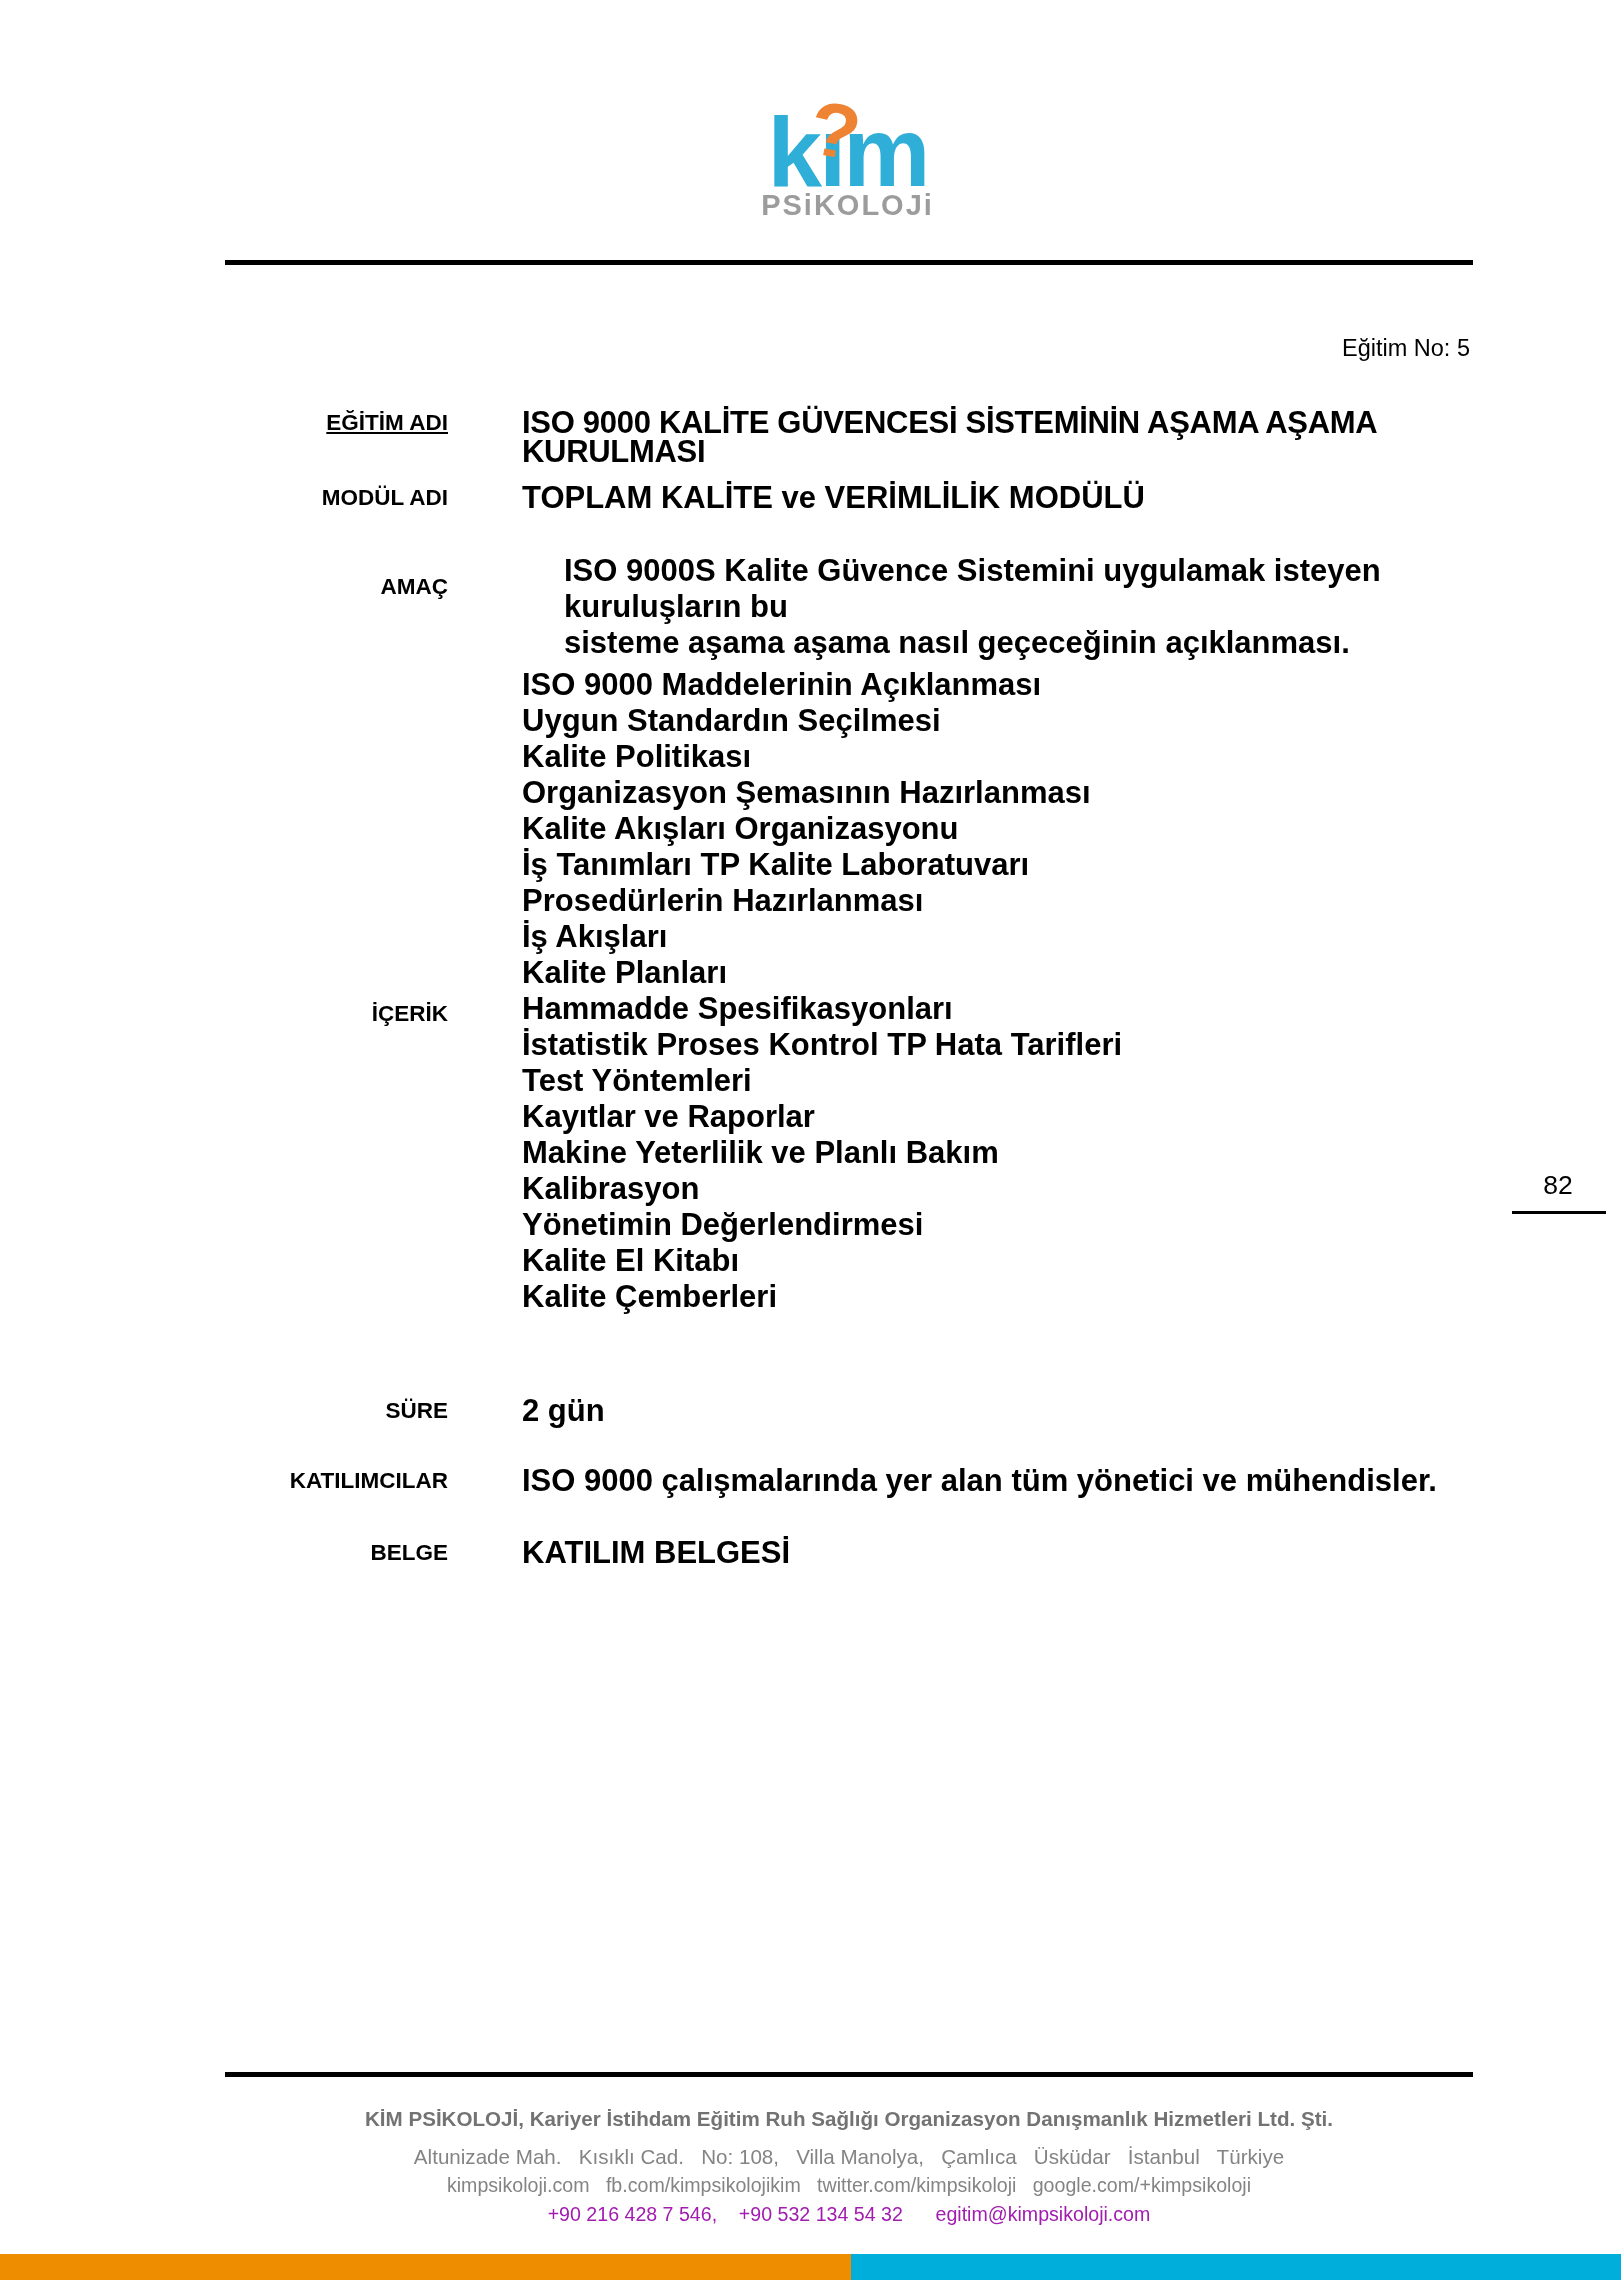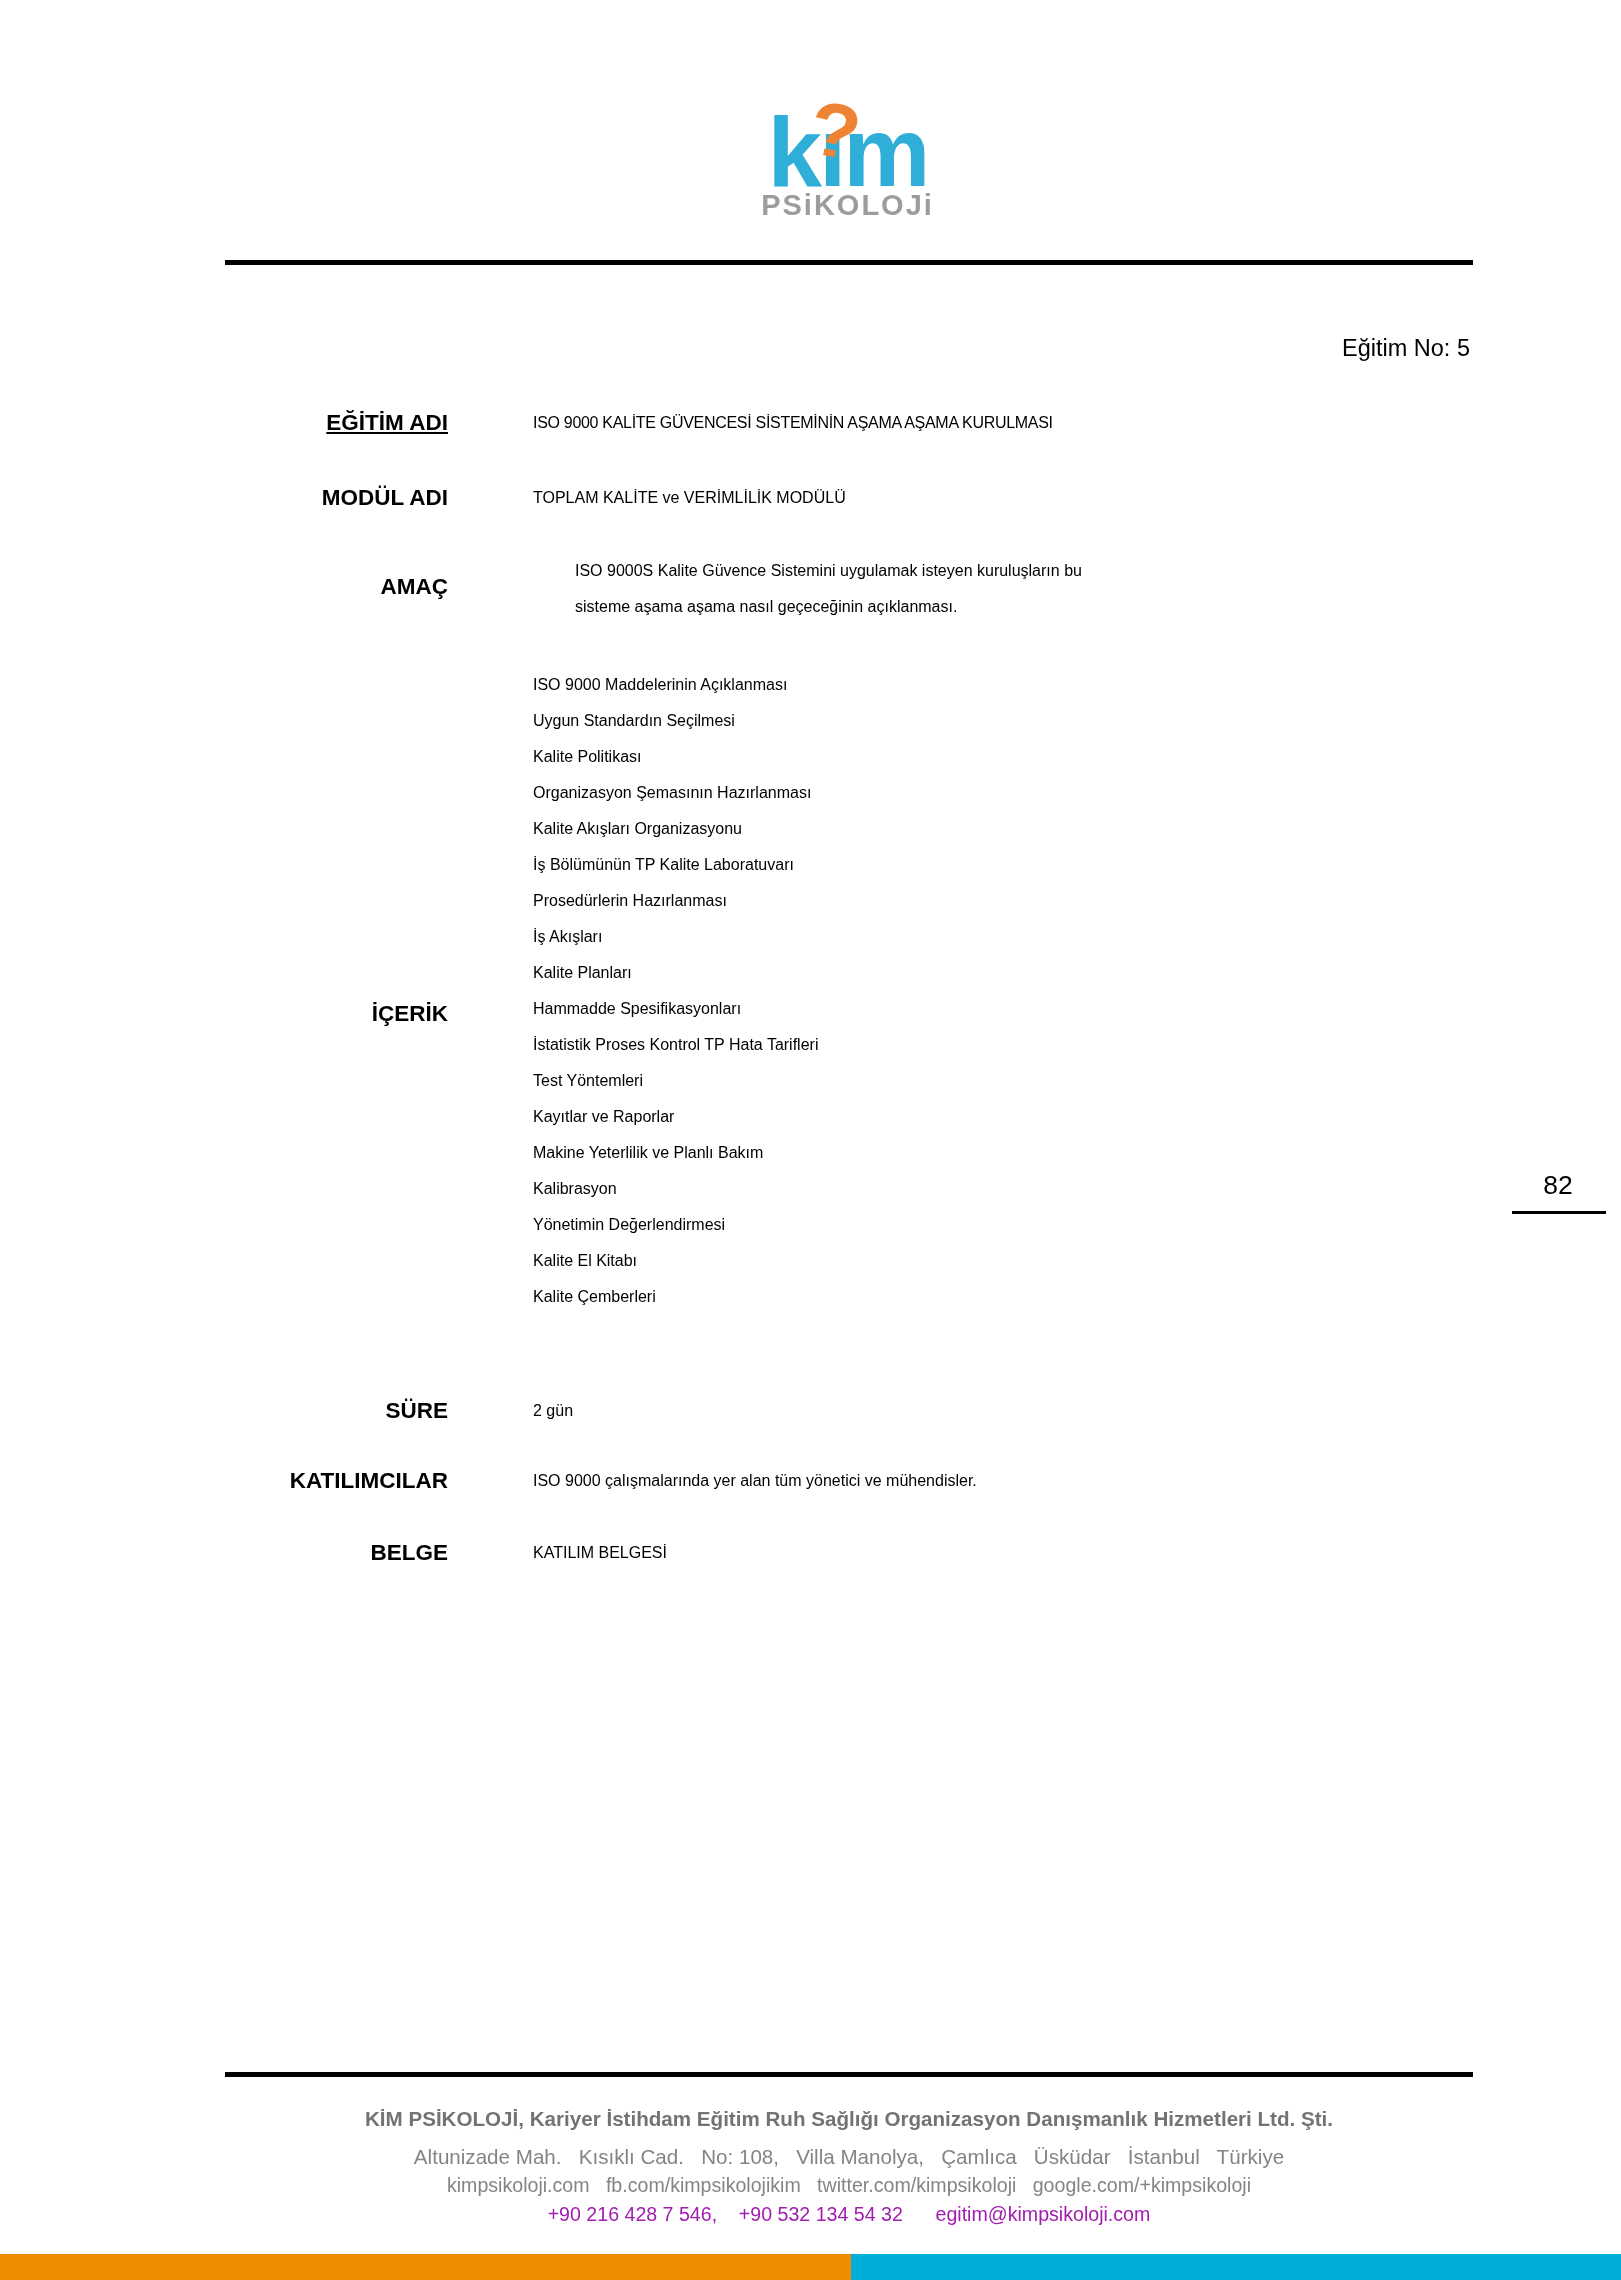--- a/index.html
+++ b/index.html
@@ -54,22 +54,22 @@
   }
 
   
   .lbl {
     position:absolute; left:225px; width:223px;
     text-align:right;
     font-size:22.5px; font-weight:700; line-height:29px;
     white-space:nowrap;
   }
   .val {
-    position:absolute; left:533px; width:921px;
-    font-size:16px; line-height:29px;
+    position:absolute; left:522px; width:921px;
+    font-size:31px; line-height:29px;font-weight:bold;
   }
   .lbl-egitim-adi   { top:408px;text-decoration:underline; }
   .val-egitim-adi   { top:408px; letter-spacing:-0.3px; }
   .lbl-modul-adi    { top:483px; }
   .val-modul-adi    { top:483px; }
   .lbl-amac         { top:572px; }
   .val-amac         { top:553px; line-height:36px;margin-left:42px; }
   .lbl-icerik       { top:999px;text-align:right; }
   .val-icerik       { top:667px;  line-height:36px; }
   .lbl-sure         { top:1396px; }
@@ -129,21 +129,21 @@
     <div>sisteme aşama aşama nasıl geçeceğinin açıklanması.</div>
   </div>
 
   <div class="lbl lbl-icerik">İÇERİK</div>
   <div class="val val-icerik">
     <div>ISO 9000 Maddelerinin Açıklanması</div>
     <div>Uygun Standardın Seçilmesi</div>
     <div>Kalite Politikası</div>
     <div>Organizasyon Şemasının Hazırlanması</div>
     <div>Kalite Akışları Organizasyonu</div>
-    <div>İş Bölümünün TP Kalite Laboratuvarı</div>
+    <div>İş Tanımları TP Kalite Laboratuvarı</div>
     <div>Prosedürlerin Hazırlanması</div>
     <div>İş Akışları</div>
     <div>Kalite Planları</div>
     <div>Hammadde Spesifikasyonları</div>
     <div>İstatistik Proses Kontrol TP Hata Tarifleri</div>
     <div>Test Yöntemleri</div>
     <div>Kayıtlar ve Raporlar</div>
     <div>Makine Yeterlilik ve Planlı Bakım</div>
     <div>Kalibrasyon</div>
     <div>Yönetimin Değerlendirmesi</div>

